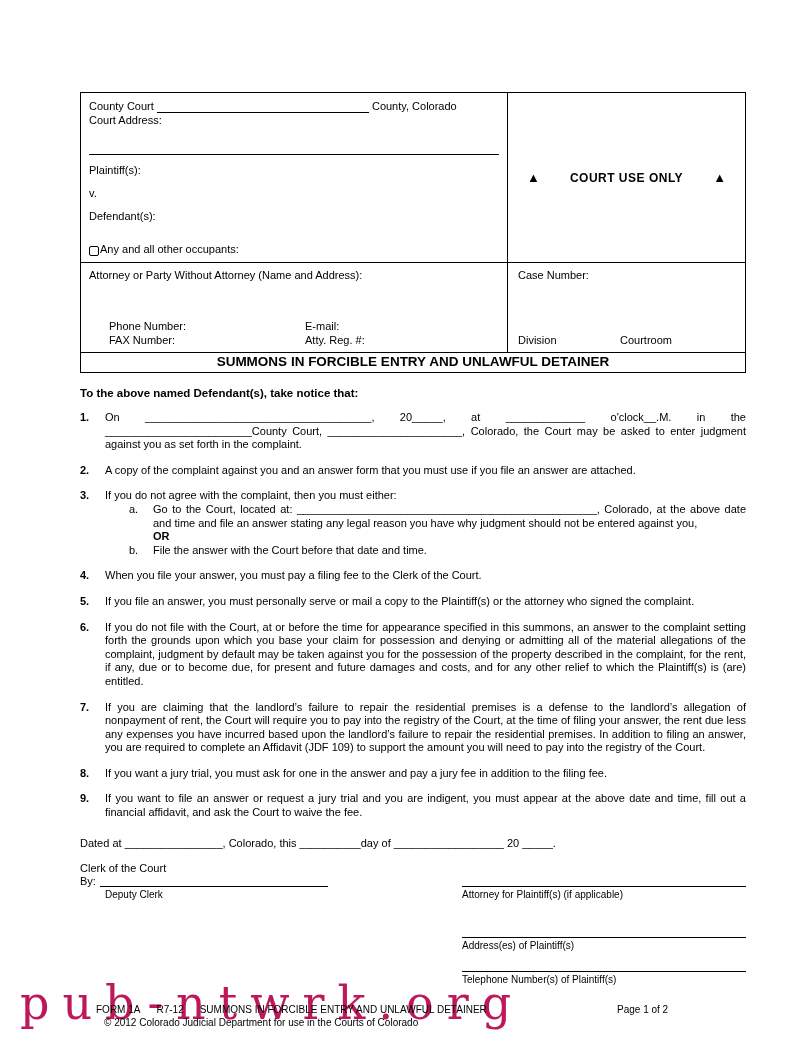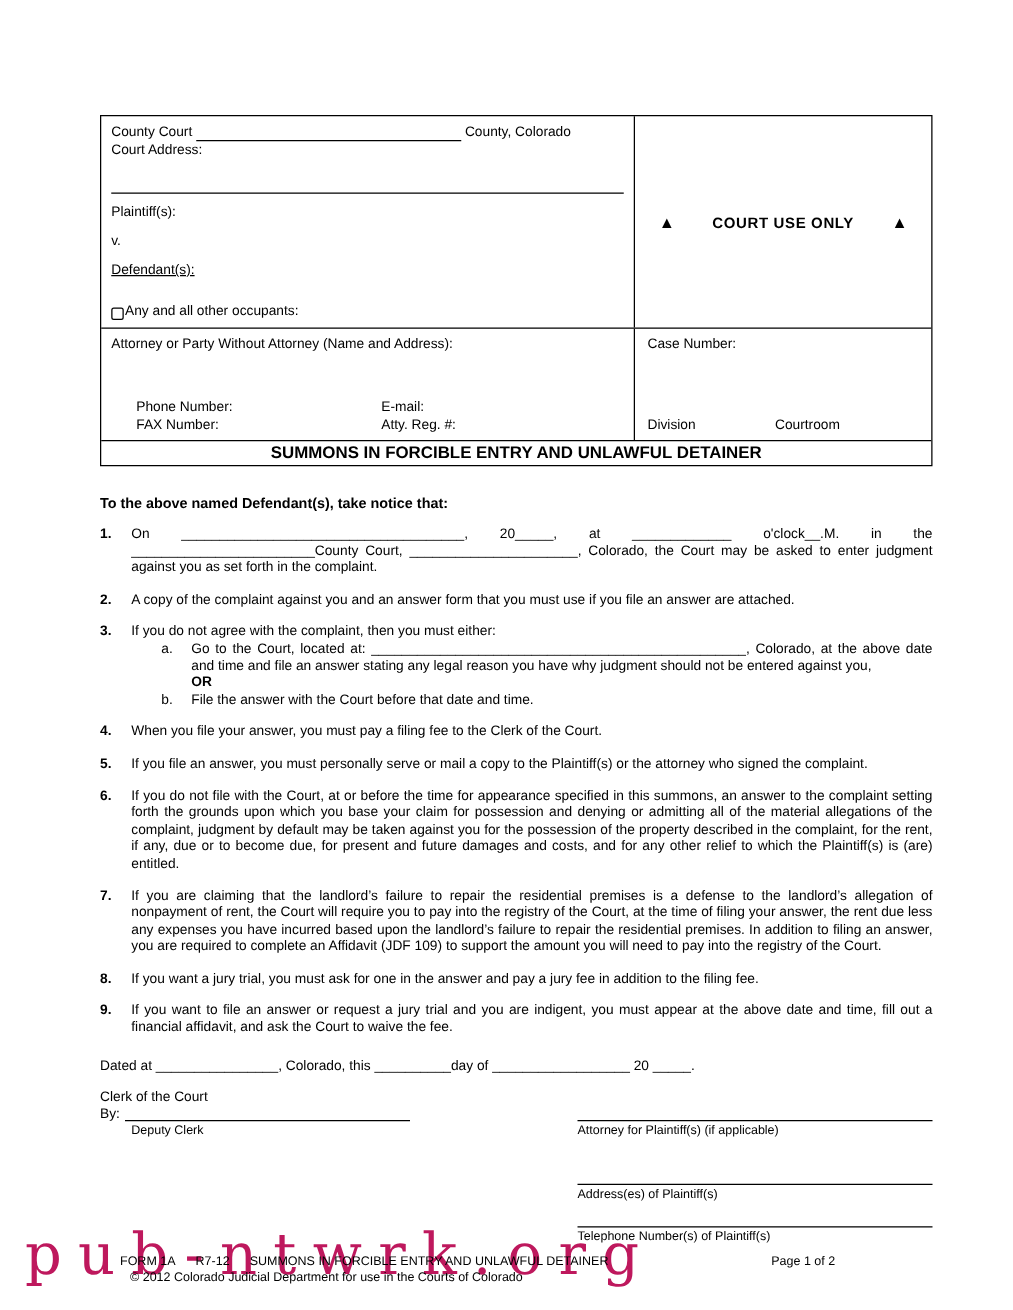--- a/index.html
+++ b/index.html
@@ -18,40 +18,40 @@
   
   .caption-table { border:1.5px solid #000; font-size:11px; line-height:14px; }
   .row1 { display:flex; height:169px; }
   .r1-left { width:427px; border-right:1.5px solid #000; padding:6px 8px 0 8px; }
   .r1-right { flex:1; display:flex; align-items:center; justify-content:center; }
   .court-line { white-space:nowrap; }
   .inline-blank { display:inline-block; width:212px; border-bottom:1px solid #000; height:12px; vertical-align:bottom; }
   .addr-blank { margin-top:27px; width:100%; border-bottom:1.2px solid #000; height:1px; }
   .lbl-plaintiffs { margin-top:8px; }
   .lbl-v { margin-top:9px; }
-  .lbl-defendants { margin-top:9px;text-decoration:underline; }
+  .lbl-defendants { margin-top:9px; }
   .occupants-row { margin-top:19px; display:flex; align-items:flex-end; }
   .checkbox { display:inline-block; width:10px; height:10px; border:1.5px solid #000; border-radius:2px; margin-right:1px; flex-shrink:0; }
   .court-use { font-weight:bold; font-size:12px; display:flex; align-items:center; }
   .tri { font-size:13px; }
   .cuo-text { margin:0 30px; letter-spacing:0.5px; }
 
   .row2 { display:flex; height:90px; border-top:1.5px solid #000; }
   .r2-left { width:427px; border-right:1.5px solid #000; padding:5px 8px; display:flex; flex-direction:column; }
   .contact-rows { margin-top:auto; }
   .contact-row { display:flex; }
   .contact-row .c1 { width:216px;padding-left:20px; }
   .r2-right { flex:1; padding:5px 10px; display:flex; flex-direction:column; }
   .div-row { margin-top:auto; display:flex;align-items:center; }
   .div-row .division { width:102px; }
 
   .title-row { border-top:1.5px solid #000; text-align:center; font-weight:bold; font-size:13.5px; padding:2px 0 3px 0; }
 
   
-  .notice-heading { margin-top:24px; font-weight:bold; font-size:11.5px; }
+  .notice-heading { margin-top:14px; font-weight:bold; font-size:11.5px; }
   .items { font-size:11px; line-height:13.6px; }
   .item { display:flex; margin-top:12px; }
   .item-num { width:25px; font-weight:bold; flex-shrink:0; }
   .item-body { flex:1; text-align:justify; }
   .sub { display:flex; margin-left:24px; }
   .sub-label { width:24px; flex-shrink:0; }
   .sub-body { flex:1; text-align:justify; }
   .bold-or { display:block; font-weight:bold; text-align:left; }
 
   .dated-line { margin-top:17px; font-size:11px; }

